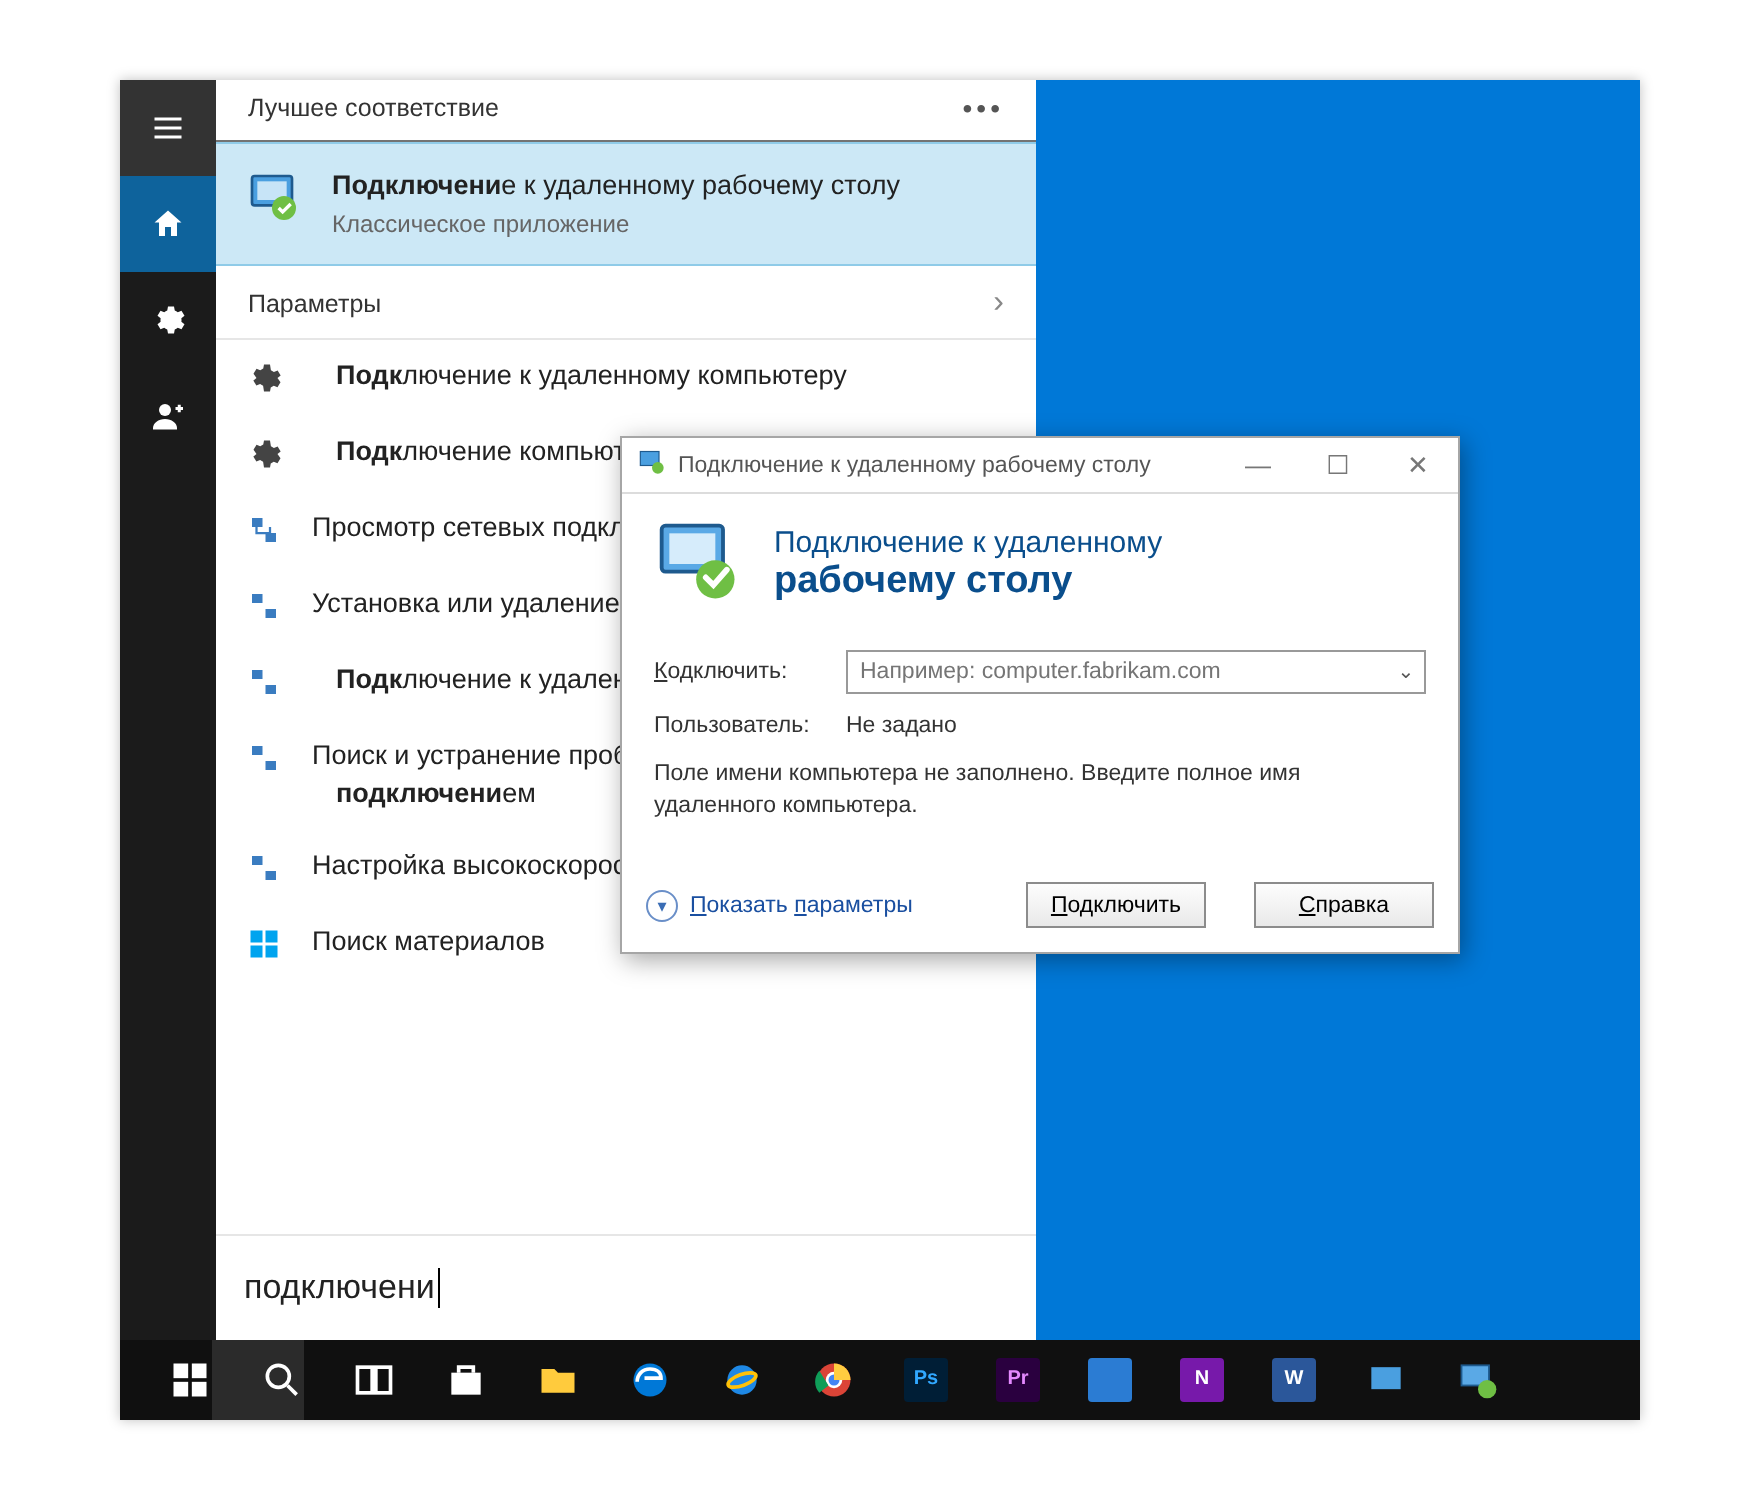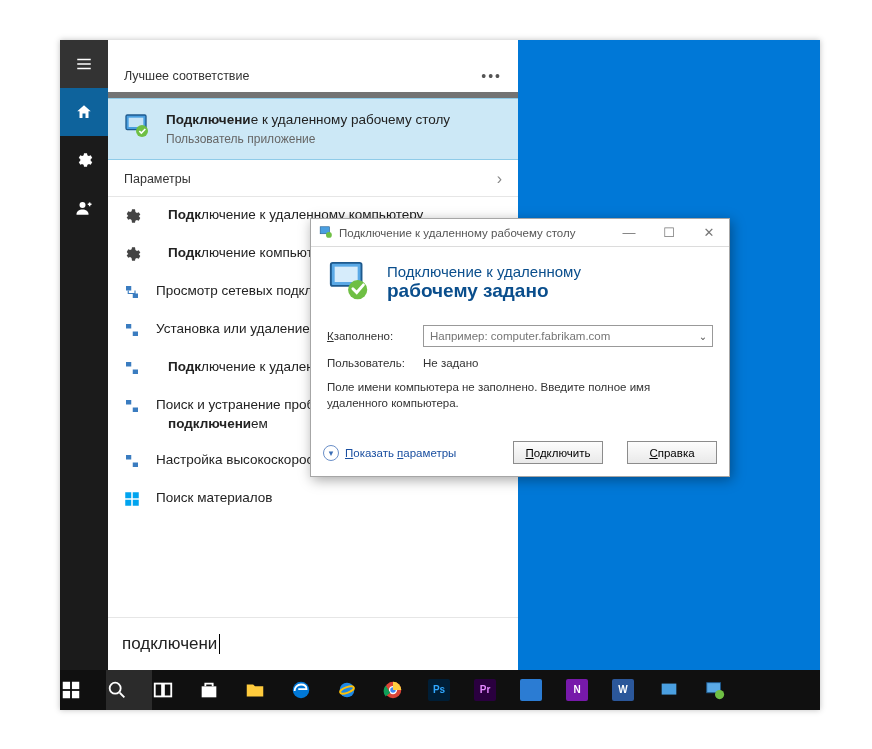--- a/index.html
+++ b/index.html
@@ -5,38 +5,38 @@
   * { box-sizing: border-box; margin: 0; padding: 0; font-family: "Segoe UI", Tahoma, sans-serif; }
   body { background: #fff; width: 872px; height: 749px; overflow: hidden; }
   .shell { position: absolute; top: 40px; left: 60px; width: 760px; height: 670px; box-shadow: 0 0 6px rgba(0,0,0,.25); }
   .desktop { position: absolute; inset: 0; background: #0078d7; }
   .rail { position: absolute; left: 0; top: 0; width: 48px; height: calc(100% - 40px); background: #1b1b1b; display: flex; flex-direction: column; }
   .rail-item { width: 48px; height: 48px; display: flex; align-items: center; justify-content: center; color: #fff; cursor: pointer; }
   .rail-item.active { background: #0e639c; }
   .rail-item.ham { background: #333; }
   .rail svg { width: 18px; height: 18px; fill: #fff; }
   .start { position: absolute; left: 48px; top: 0; width: 410px; height: calc(100% - 40px); background: #fff; display: flex; flex-direction: column; }
-  .sec-head { display: flex; align-items: center; justify-content: space-between; padding: 28px 16px 8px; font-size: 12.5px; color: #333; border-bottom: 6px solid #737373; }
+  .sec-head { display: flex; align-items: center; justify-content: space-between; padding: 6px 16px 8px; font-size: 12.5px; color: #333; border-bottom: 1px solid #737373; }
   .dots { letter-spacing: 2px; font-size: 14px; color: #555; }
   .best-row { display: flex; gap: 12px; padding: 12px 14px; background: #cce8f6; border: 1px solid #8fcbe8; border-left: none; border-right: none; }
   .best-icon { width: 32px; height: 32px; flex: none; }
   .best-text { font-size: 13.5px; color: #222; line-height: 1.35; }
   .best-text .sub { color: #666; font-size: 12px; margin-top: 2px; }
   .param-head { display: flex; align-items: center; justify-content: space-between; padding: 10px 16px 8px; font-size: 12.5px; color: #333; border-bottom: 1px solid #e6e6e6; }
   .chev { color: #888; font-size: 16px; }
   .list { flex: 1; overflow: hidden; }
   .li { display: flex; gap: 14px; padding: 9px 14px; align-items: flex-start; font-size: 13.5px; color: #222; cursor: pointer; }
   .li .ic { width: 20px; height: 20px; flex: none; display: flex; align-items: center; justify-content: center; }
   .li .txt { line-height: 1.35; }
   .li b { font-weight: 600; padding-left: 12px; }
   .search-row { border-top: 1px solid #e6e6e6; padding: 16px 14px; font-size: 17px; color: #222; display: flex; align-items: center; }
   .cursor { display: inline-block; width: 1px; height: 20px; background: #000; margin-left: 2px; animation: blink 1s step-end infinite; }
   @keyframes blink { 50% { opacity: 0; } }
   .taskbar { position: absolute; left: 0; bottom: 0; width: 100%; height: 40px; background: #101010; display: flex; align-items: center; }
-  .tb-item { width: 46px; height: 40px; display: flex; align-items: center; justify-content: flex-start; cursor: pointer; }
+  .tb-item { width: 46px; height: 40px; display: flex; align-items: center; justify-content: flex-end; cursor: pointer; }
   .tb-item svg, .tb-badge { width: 22px; height: 22px; }
   .tb-item.search { background: #2b2b2b; }
   .tb-badge { font-size: 10px; font-weight: bold; color: #fff; display: flex; align-items: center; justify-content: center; text-align: center; line-height: 1; border-radius: 2px; }
   .rdp-win { position: absolute; left: 250px; top: 178px; width: 420px; background: #fff; border: 1px solid #a6a6a6; box-shadow: 2px 3px 12px rgba(0,0,0,.35); }
   .rdp-titlebar { height: 28px; display: flex; align-items: center; justify-content: space-between; padding: 0 0 0 8px; background: #fff; border-bottom: 1px solid #dcdcdc; }
   .rdp-title { font-size: 11.5px; color: #555; display: flex; align-items: center; gap: 6px; }
   .winbtns { display: flex; }
   .winbtn { width: 40px; height: 28px; display: flex; align-items: center; justify-content: center; color: #777; font-size: 13px; cursor: pointer; }
   .rdp-head { display: flex; gap: 14px; padding: 12px 16px 10px; align-items: center; }
   .rdp-head-icon { width: 46px; height: 46px; flex: none; }
@@ -100,21 +100,21 @@
       <div class="best-icon">
         <svg viewBox="0 0 48 48">
             <rect x="6" y="6" width="30" height="22" rx="2" fill="#4a9fe0" stroke="#1e5a8e" stroke-width="2"></rect>
             <rect x="10" y="10" width="22" height="14" fill="#c7e4f7"></rect>
             <circle cx="30" cy="30" r="9" fill="#6fbf44"></circle>
             <path d="M26 30l3 3 6-6" stroke="#fff" stroke-width="2.5" fill="none"></path>
           </svg>
       </div>
       <div class="best-text">
         <div><b>Подключени</b><span>е к удаленному рабочему столу</span></div>
-        <div class="sub">Пользователь приложение</div>
+        <div class="sub">Классическое приложение</div>
       </div>
     </div>
     <div class="param-head">
       <span>Параметры</span>
       <span class="chev">›</span>
     </div>
     <div class="list">
       <div class="li">
         <span class="ic">
             <svg class="settings-svg" viewBox="0 0 24 24" fill="#444">
@@ -214,26 +214,26 @@
       <div class="rdp-head-icon">
         <svg viewBox="0 0 48 48">
             <rect x="4" y="4" width="32" height="24" rx="2" fill="#5aa9e6" stroke="#1e5a8e" stroke-width="2"></rect>
             <rect x="8" y="8" width="24" height="16" fill="#d6ecfb"></rect>
             <circle cx="32" cy="32" r="10" fill="#6fbf44"></circle>
             <path d="M27 31l4 4 7-8" stroke="#fff" stroke-width="3" fill="none" stroke-linecap="round"></path>
           </svg>
       </div>
       <div class="rdp-head-text">
         <div class="l1">Подключение к удаленному</div>
-        <div class="l2">рабочему задано</div>
+        <div class="l2">рабочему столу</div>
       </div>
     </div>
     <div class="rdp-body">
       <div class="field-row">
-        <div class="field-lbl"><span class="und">К</span><span>заполнено:</span></div>
+        <div class="field-lbl"><span class="und">К</span><span>одключить:</span></div>
         <div class="combo">
           <input placeholder="Например: computer.fabrikam.com" style="">
           <span class="arrow">⌄</span>
         </div>
       </div>
       <div class="field-row">
         <div class="field-lbl">Пользователь:</div>
         <div>Не задано</div>
       </div>
       <div class="msg">Поле имени компьютера не заполнено. Введите полное имя удаленного компьютера.</div>

